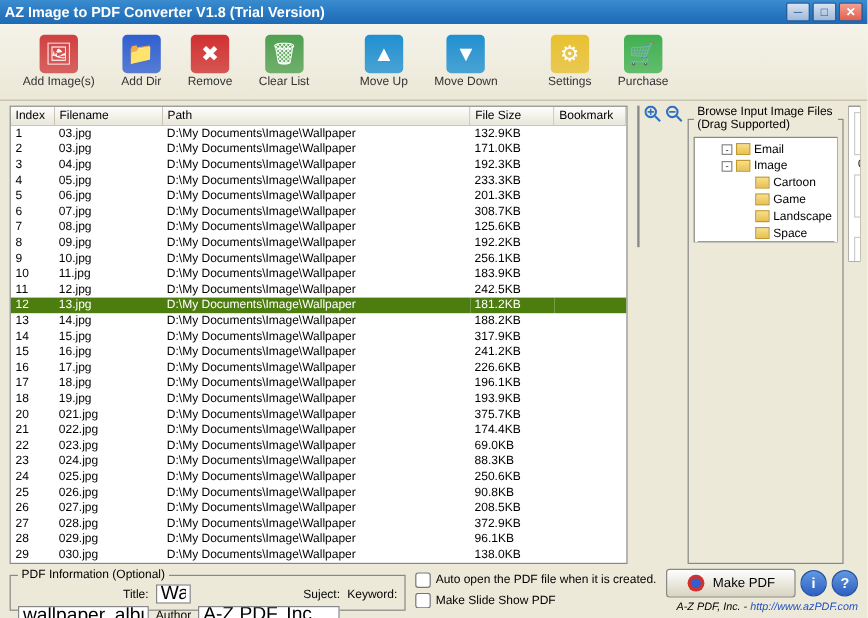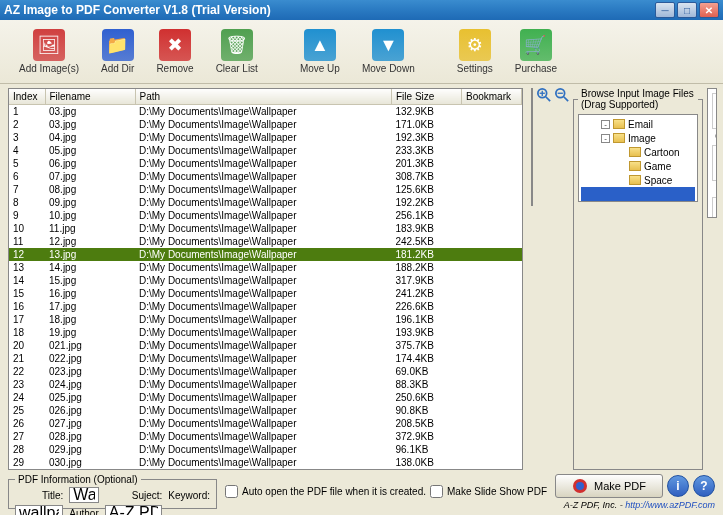--- a/index.html
+++ b/index.html
@@ -36,21 +36,21 @@
 .thumb-grid { background: #fff; border: 1px solid #888; flex: 1; display: grid; grid-template-columns: repeat(3, 1fr); gap: 4px; padding: 4px; overflow: auto; height: 130px; }
 .thumb { display: flex; flex-direction: column; align-items: center; gap: 2px; cursor: pointer; }
 .thumb-img { width: 36px; height: 36px; background: #fff; border: 1px solid #ccc; display: flex; align-items: center; justify-content: center; }
 .thumb-inner { width: 24px; height: 24px; background: linear-gradient(135deg, #e07050, #d05030); border: 1px solid #a03010; }
 .thumb-label { font-size: 9px; }
 .bottom-bar { display: flex; padding: 4px 8px; gap: 8px; height: 43px; }
 .pdf-info { border: 1px solid #888; padding: 2px 6px; display: grid; grid-template-columns: auto 1fr auto 1fr; gap: 2px 6px; align-items: center; flex: 1; position: relative; }
 .pdf-info legend { font-size: 10px; padding: 0 3px; }
 .pdf-info label { font-size: 10px; text-align: right; }
 .pdf-info input { border: 1px solid #888; height: 16px; font-size: 16px; padding: 0 3px; width: 100%; }
-.check-col { display: flex; gap: 4px; justify-content: center; font-size: 10px; }
+.check-col { display: flex; flex-direction: column; gap: 4px; justify-content: center; font-size: 10px; }
 .check-col label { display: flex; align-items: center; gap: 4px; }
 .action-col { display: flex; flex-direction: column; align-items: flex-end; gap: 2px; }
 .action-row { display: flex; gap: 4px; align-items: center; }
 .make-pdf-btn { background: linear-gradient(to bottom, #fefefe, #d8d4c0); border: 1px solid #888; border-radius: 3px; padding: 3px 16px; display: flex; align-items: center; gap: 6px; cursor: pointer; font-size: 11px; }
 .info-btn { width: 22px; height: 22px; border-radius: 11px; background: linear-gradient(to bottom, #6098e0, #3060c0); color: #fff; display: flex; align-items: center; justify-content: center; font-weight: bold; border: 1px solid #2050a0; cursor: pointer; font-size: 12px; }
 .footer-link { font-size: 9px; font-style: italic; }
 .footer-link a { color: #2050c0; }
 </style>
 </head>
 <body>
@@ -346,20 +346,25 @@
           </div>
           <div class="tree-node d2">
             <span style="width:9px;display:inline-block"></span>
             <span class="folder-icon"></span>
             <span>Cartoon</span>
           </div>
           <div class="tree-node d2">
             <span style="width:9px;display:inline-block"></span>
             <span class="folder-icon"></span>
             <span>Game</span>
+          </div>
+          <div class="tree-node d2">
+            <span style="width:9px;display:inline-block"></span>
+            <span class="folder-icon"></span>
+            <span>Landscape</span>
           </div>
           <div class="tree-node d2">
             <span style="width:9px;display:inline-block"></span>
             <span class="folder-icon"></span>
             <span>Space</span>
           </div>
           <div class="tree-node d2 selected">
             <span style="width:9px;display:inline-block"></span>
           </div>
         </div>

